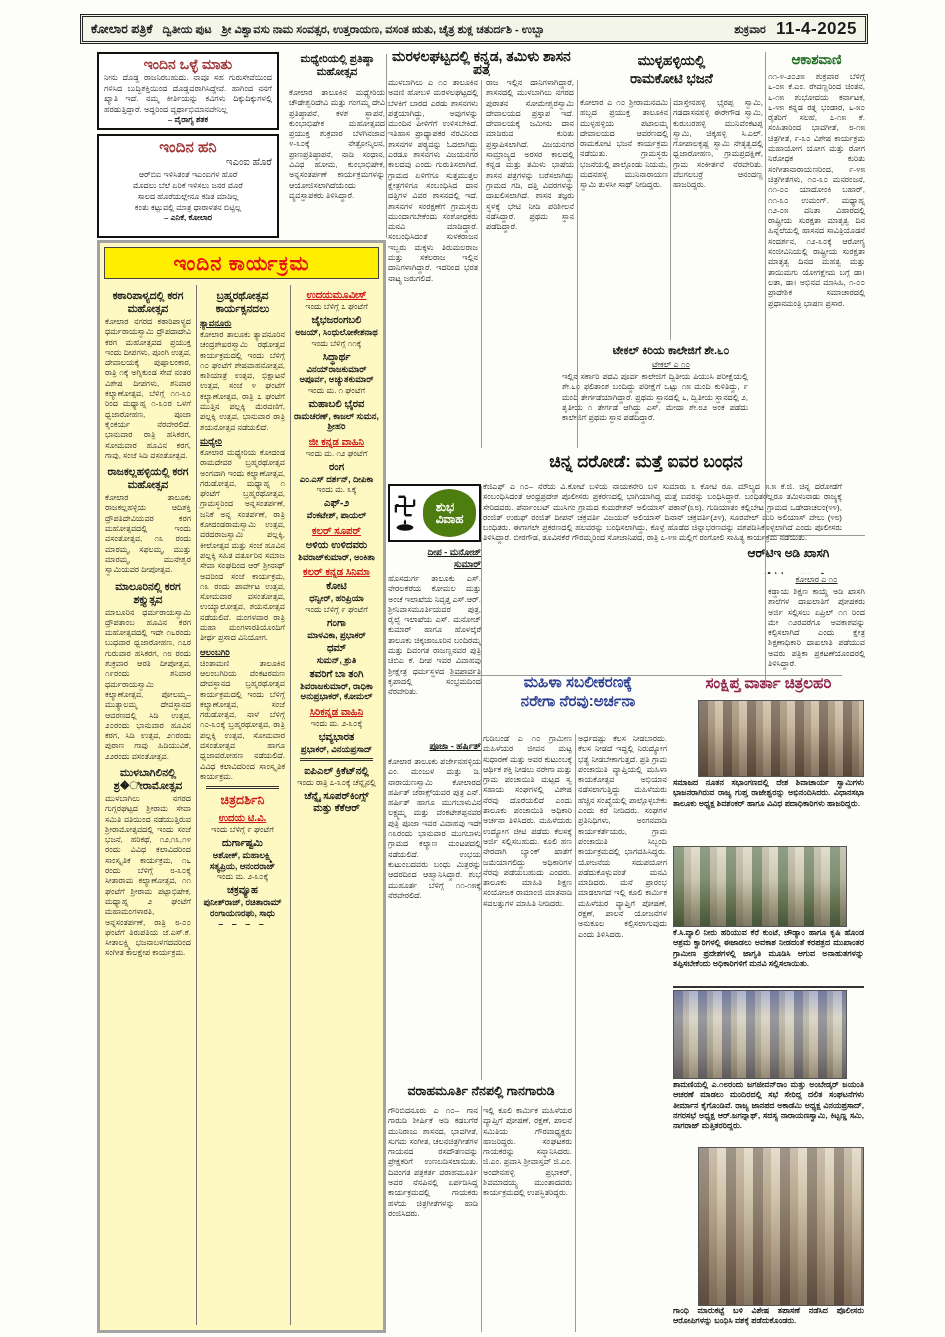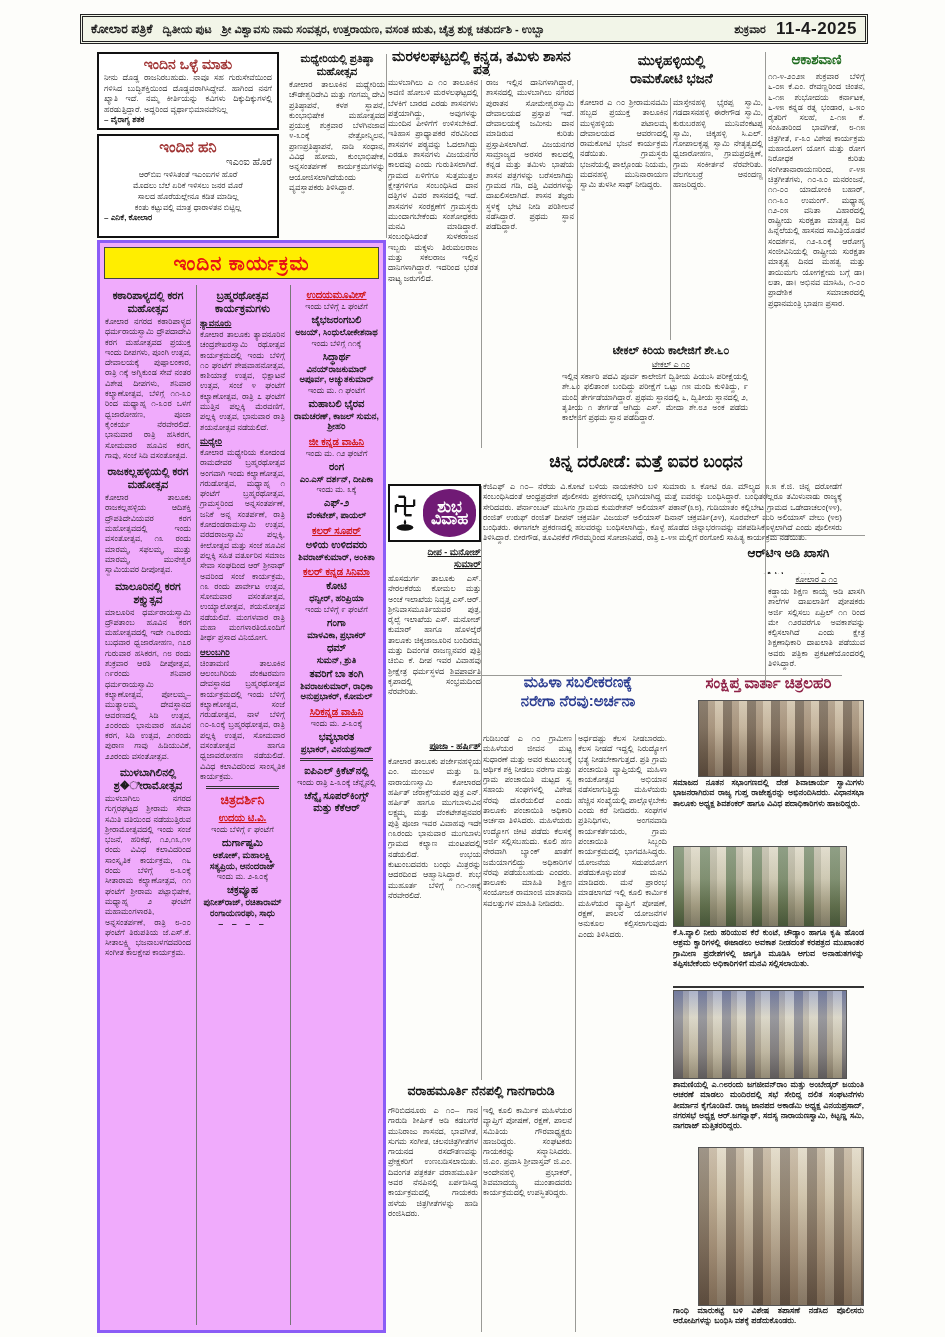--- a/index.html
+++ b/index.html
@@ -14,21 +14,21 @@
   .mast-cal{font-weight:bold;font-size:11px;white-space:nowrap;}
   .mast-spacer{flex:1;}
   .mast-day{font-weight:bold;font-size:11px;}
   .mast-date{font-weight:bold;font-size:17px;letter-spacing:.5px;}
   
   .fbox{border:2px solid #111;background:#fff;box-sizing:border-box;padding:2px 5px;}
   .fbox-title{color:#a03434;font-weight:bold;text-align:center;font-size:14px;line-height:17px;}
   .fbox-sub{font-weight:normal;text-align:right;font-size:10px;margin:1px 0;}
   .fbox-body{font-size:8px;line-height:10.5px;text-align:justify;}
   .fbox-poem{font-size:8px;line-height:11px;text-align:center;white-space:pre-line;}
-  .fbox-sig{font-size:8px;font-weight:bold;text-align:left;}
+  .fbox-sig{font-size:8px;font-weight:bold;text-align:center;}
   
   .h-black{font-weight:bold;text-align:center;color:#111;}
   .h-2line{white-space:pre-line;}
   .dateline{font-size:8px;text-align:center;text-decoration:underline;}
   .bodytxt{font-size:8px;line-height:10.3px;text-align:justify;}
   .h-green{color:#1e6b1e;font-weight:bold;text-align:center;font-size:13.5px;}
   .h-blue{color:#2b3d91;font-weight:bold;text-align:center;font-size:15px;line-height:19px;white-space:pre-line;}
   .h-maroon{color:#8e2146;font-weight:bold;text-align:center;font-size:15px;}
   .couple{font-weight:bold;text-align:right;font-size:9px;text-decoration:underline;white-space:pre-line;line-height:12px;}
   .caption{font-size:8px;line-height:10.3px;text-align:justify;font-weight:bold;color:#222;}
@@ -42,42 +42,42 @@
   #photo2{background:
     repeating-linear-gradient(90deg,rgba(40,80,40,.45) 0 10px,rgba(150,150,130,.35) 10px 17px,rgba(220,215,195,.25) 17px 26px),
     linear-gradient(180deg,#e4e0d2 0%,#c9c4ae 40%,#8b8468 75%,#5f5a45 100%);}
   #photo3{background:
     repeating-linear-gradient(90deg,rgba(55,60,95,.40) 0 9px,rgba(140,130,120,.30) 9px 15px,rgba(225,220,205,.25) 15px 24px),
     linear-gradient(180deg,#9aa5c9 0%,#d9d6c8 30%,#b4ab93 70%,#7a7059 100%);}
   #photo4{background:
     repeating-linear-gradient(90deg,rgba(70,55,45,.45) 0 10px,rgba(150,125,100,.35) 10px 18px,rgba(215,205,185,.22) 18px 27px),
     linear-gradient(180deg,#e8e2d2 0%,#cfc3aa 30%,#a3917a 65%,#6d5c4a 100%);}
   
-  .progbox{border:3px solid #8b5cf6;background:#f0abfc;box-sizing:border-box;}
+  .progbox{border:3px solid #a3a3a3;background:#fef9c3;box-sizing:border-box;}
   .banner{position:absolute;left:4px;top:4px;right:4px;height:30px;background:#ffee00;
           border:1px solid #444;color:#e81414;font-weight:bold;font-size:20px;
           display:flex;align-items:center;justify-content:center;letter-spacing:1px;}
   .pcol{position:absolute;top:42px;bottom:5px;overflow:hidden;padding:0 3px;box-sizing:border-box;}
   .pcol+.pcol{border-left:1px solid #777;}
   .p-head{font-weight:bold;font-size:10.5px;line-height:13px;text-align:center;margin:4px 0 2px;}
   .p-sub{font-weight:bold;font-size:8.5px;text-decoration:underline;margin:3px 0 1px;}
   .p-subred{font-weight:bold;font-size:10px;color:#d01818;text-align:center;text-decoration:underline;margin:4px 0 1px;}
   .p-redhead{font-weight:bold;font-size:12.5px;color:#d01818;text-align:center;margin:4px 0 1px;}
   .p-time{font-size:8px;text-align:center;margin:1px 0;}
   .p-movie{font-weight:bold;font-size:10px;text-align:center;margin:2px 0 1px;}
   .p-names{font-size:8.5px;font-weight:bold;text-align:center;line-height:10.5px;margin:1px 0;}
   .p-body{font-size:8px;line-height:10.3px;text-align:justify;margin:1px 0 3px;}
   .p-rule{border-top:3px double #333;margin:4px 6px;}
   .p-dashes{font-weight:bold;text-align:center;letter-spacing:3px;font-size:9px;}
   
   .wedbox{border:2px solid #111;display:flex;box-sizing:border-box;background:#fff;}
   .wed-icons{width:34%;display:flex;flex-direction:column;align-items:center;justify-content:center;gap:2px;}
-  .wed-label{flex:1;margin:3px;background:#701a75;border-radius:50%/45%;color:#fff;
-             display:flex;align-items:center;justify-content:center;text-align:center;
-             font-weight:bold;font-size:16px;line-height:12px;white-space:pre-line;}
+  .wed-label{flex:1;margin:3px;background:#4d7c0f;border-radius:50%/45%;color:#fff;
+             display:flex;align-items:center;justify-content:center;text-align:left;
+             font-weight:bold;font-size:12px;line-height:12px;white-space:pre-line;}
 </style>
 </head>
 <body>
 
 <div class="page">
 
   <div class="abs masthead" style="left:80px;top:14px;width:788px;height:30px;">
     <span class="mast-paper">ಕೋಲಾರ ಪತ್ರಿಕೆ</span>
     <span class="mast-page">ದ್ವಿತೀಯ ಪುಟ</span>
     <span class="mast-cal">ಶ್ರೀ ವಿಶ್ವಾವಸು ನಾಮ ಸಂವತ್ಸರ, ಉತ್ತರಾಯಣ, ವಸಂತ ಋತು, ಚೈತ್ರ ಶುಕ್ಲ ಚತುರ್ದಶಿ - ಉಬ್ಬಾ</span>
@@ -98,21 +98,21 @@
     <div class="fbox-poem">ಆರ್‌ಬಿಐ ಇಳಿಸಿತಂತೆ ಇಎಂಐಗಳ ಹೊರೆ
 ಮೊದಲು ಬೆಲೆ ಏರಿಕೆ ಇಳಿಸಲು ಜನರ ಮೊರೆ
 ಸಾಲದ ಹೊರೆಯಲ್ಲೇನೂ ಕಡಿತ ಮಾಡಿಲ್ಲ
 ಕಂತು ಕಟ್ಟುವಲ್ಲಿ ಮಾತ್ರ ಧಾರಾಳತನ ಬಿಟ್ಟಿಲ್ಲ</div>
     <div class="fbox-sig">– ಎನಿಕೆ, ಕೋಲಾರ</div>
   </div>
 
   <div class="abs" style="left:289px;top:52px;width:96px;height:186px;">
     <div class="h-black h-2line" style="font-size:10.5px;line-height:13px;">ಮಧ್ಯೇರಿಯಲ್ಲಿ ಪ್ರತಿಷ್ಠಾ
 ಮಹೋತ್ಸವ</div>
-    <div class="bodytxt" style="margin-top:2px;height:152px;">ಕೋಲಾರ ತಾಲೂಕಿನ ಮಧ್ಯೇರಿಯ ಚೌಡೇಶ್ವರಿದೇವಿ ಮತ್ತು ಗಂಗಮ್ಮ ದೇವಿ ಪ್ರತಿಷ್ಠಾಪನೆ, ಕಳಶ ಸ್ಥಾಪನೆ, ಕುಂಭಾಭಿಷೇಕ ಮಹೋತ್ಸವದ ಪ್ರಯುಕ್ತ ಶುಕ್ರವಾರ ಬೆಳಗಿನಜಾವ ೪-೩೦ಕ್ಕೆ ನೇತ್ರೋನ್ಮಿಲನ, ಪ್ರಾಣಪ್ರತಿಷ್ಠಾಪನೆ, ನಾಡಿ ಸಂಧಾನ, ವಿವಿಧ ಹೋಮ, ಕುಂಭಾಭಿಷೇಕ, ಅನ್ನಸಂತರ್ಪಣೆ ಕಾರ್ಯಕ್ರಮಗಳನ್ನು ಆಯೋಜಿಸಲಾಗಿದೆಯೆಂದು ವ್ಯವಸ್ಥಾಪಕರು ತಿಳಿಸಿದ್ದಾರೆ.</div>
+    <div class="bodytxt" style="margin-top:10px;height:152px;">ಕೋಲಾರ ತಾಲೂಕಿನ ಮಧ್ಯೇರಿಯ ಚೌಡೇಶ್ವರಿದೇವಿ ಮತ್ತು ಗಂಗಮ್ಮ ದೇವಿ ಪ್ರತಿಷ್ಠಾಪನೆ, ಕಳಶ ಸ್ಥಾಪನೆ, ಕುಂಭಾಭಿಷೇಕ ಮಹೋತ್ಸವದ ಪ್ರಯುಕ್ತ ಶುಕ್ರವಾರ ಬೆಳಗಿನಜಾವ ೪-೩೦ಕ್ಕೆ ನೇತ್ರೋನ್ಮಿಲನ, ಪ್ರಾಣಪ್ರತಿಷ್ಠಾಪನೆ, ನಾಡಿ ಸಂಧಾನ, ವಿವಿಧ ಹೋಮ, ಕುಂಭಾಭಿಷೇಕ, ಅನ್ನಸಂತರ್ಪಣೆ ಕಾರ್ಯಕ್ರಮಗಳನ್ನು ಆಯೋಜಿಸಲಾಗಿದೆಯೆಂದು ವ್ಯವಸ್ಥಾಪಕರು ತಿಳಿಸಿದ್ದಾರೆ.</div>
   </div>
 
   <div class="abs h-black" style="left:388px;top:50px;width:187px;height:26px;font-size:14px;line-height:13px;">ಮರಳಲಘಟ್ಟದಲ್ಲಿ ಕನ್ನಡ, ತಮಿಳು ಶಾಸನ ಪತ್ರ</div>
   <div class="abs bodytxt" style="left:388px;top:78px;width:90px;height:424px;">ಮುಳಬಾಗಿಲು ಎ ೧೦ ತಾಲೂಕಿನ ಅವಣಿ ಹೋಬಳಿ ಮರಳಲಘಟ್ಟದಲ್ಲಿ ಬೆಳಕಿಗೆ ಬಾರದ ಎರಡು ಶಾಸನಗಳು ಪತ್ತೆಯಾಗಿದ್ದು, ಅವುಗಳನ್ನು ಮುಂದಿನ ಪೀಳಿಗೆಗೆ ಉಳಿಸಬೇಕಿದೆ. ಇತಿಹಾಸ ಪ್ರಾಧ್ಯಾಪಕರ ನೆರವಿನಿಂದ ಶಾಸನಗಳ ಪಠ್ಯವನ್ನು ಓದಲಾಗಿದ್ದು ಎರಡೂ ಶಾಸನಗಳು ವಿಜಯನಗರ ಕಾಲದವು ಎಂದು ಗುರುತಿಸಲಾಗಿದೆ. ಗ್ರಾಮದ ಏಳಿಗೆಗೂ ಸುತ್ತಮುತ್ತಲ ಕ್ಷೇತ್ರಗಳಿಗೂ ಸಂಬಂಧಿಸಿದ ದಾನ ದತ್ತಿಗಳ ವಿವರ ಶಾಸನದಲ್ಲಿ ಇದೆ. ಶಾಸನಗಳ ಸಂರಕ್ಷಣೆಗೆ ಗ್ರಾಮಸ್ಥರು ಮುಂದಾಗಬೇಕೆಂದು ಸಂಶೋಧಕರು ಮನವಿ ಮಾಡಿದ್ದಾರೆ. ಸಂಬಂಧಿಸಿದಂತೆ ಸುಳಕರಾಜನ ಇಬ್ಬರು ಮಕ್ಕಳು ತಿರುಮಲರಾಜ ಮತ್ತು ಸಕಲರಾಜ ಇಲ್ಲಿನ ದಾನಿಗಳಾಗಿದ್ದಾರೆ. ಇದರಿಂದ ಭರತ ನಾಟ್ಯ ಜರುಗಲಿದೆ.</div>
   <div class="abs bodytxt" style="left:486px;top:78px;width:88px;height:368px;">ರಾಜ ಇಲ್ಲಿನ ದಾನಿಗಳಾಗಿದ್ದಾರೆ, ಶಾಸನದಲ್ಲಿ ಮುಳಬಾಗಿಲು ನಗರದ ಪುರಾತನ ಸೋಮೇಶ್ವರಸ್ವಾಮಿ ದೇವಾಲಯದ ಪ್ರಸ್ತಾಪ ಇದೆ. ದೇವಾಲಯಕ್ಕೆ ಜಮೀನು ದಾನ ಮಾಡಿರುವ ಕುರಿತು ಪ್ರಸ್ತಾಪಿಸಲಾಗಿದೆ. ವಿಜಯನಗರ ಸಾಮ್ರಾಜ್ಯದ ಅರಸರ ಕಾಲದಲ್ಲಿ ಕನ್ನಡ ಮತ್ತು ತಮಿಳು ಭಾಷೆಯ ಶಾಸನ ಪತ್ರಗಳನ್ನು ಬರೆಸಲಾಗಿದ್ದು ಗ್ರಾಮದ ಗಡಿ, ದತ್ತಿ ವಿವರಗಳನ್ನು ದಾಖಲಿಸಲಾಗಿದೆ. ಶಾಸನ ತಜ್ಞರು ಸ್ಥಳಕ್ಕೆ ಭೇಟಿ ನೀಡಿ ಪರಿಶೀಲನೆ ನಡೆಸಿದ್ದಾರೆ. ಪ್ರಥಮ ಸ್ಥಾನ ಪಡೆದಿದ್ದಾರೆ.</div>
 
   <div class="abs h-black h-2line" style="left:580px;top:52px;width:183px;height:42px;font-size:13.5px;line-height:18px;">ಮುಳ್ಳಹಳ್ಳಿಯಲ್ಲಿ
 ರಾಮಕೋಟಿ ಭಜನೆ</div>
   <div class="abs bodytxt" style="left:580px;top:98px;width:88px;height:242px;">ಕೋಲಾರ ಎ ೧೦ ಶ್ರೀರಾಮನವಮಿ ಹಬ್ಬದ ಪ್ರಯುಕ್ತ ತಾಲೂಕಿನ ಮುಳ್ಳಹಳ್ಳಿಯ ಪಟಾಲಮ್ಮ ದೇವಾಲಯದ ಆವರಣದಲ್ಲಿ ರಾಮಕೋಟಿ ಭಜನೆ ಕಾರ್ಯಕ್ರಮ ನಡೆಯಿತು. ಗ್ರಾಮಸ್ಥರು ಭಜನೆಯಲ್ಲಿ ಪಾಲ್ಗೊಂಡು ನಿಯಮ, ಮದನಹಳ್ಳಿ ಮುನಿನಾರಾಯಣ ಸ್ವಾಮಿ ತುಳಸೀ ಸಾಥ್ ನೀಡಿದ್ದರು.</div>
   <div class="abs bodytxt" style="left:673px;top:98px;width:90px;height:242px;">ಮಾಸ್ತೇನಹಳ್ಳಿ ಭೈರಪ್ಪ ಸ್ವಾಮಿ, ಗಡದಾಸನಹಳ್ಳಿ ಈರೇಗೌಡ ಸ್ವಾಮಿ, ಕುರುಬರಹಳ್ಳಿ ಮುನಿವೆಂಕಟಪ್ಪ ಸ್ವಾಮಿ, ಚಿಕ್ಕಹಳ್ಳಿ ಸಿ.ಎಲ್. ಗೋಪಾಲಕೃಷ್ಣ ಸ್ವಾಮಿ ನೇತೃತ್ವದಲ್ಲಿ ಧ್ವಜಾರೋಹಣ, ಗ್ರಾಮಪ್ರದಕ್ಷಿಣೆ, ಗ್ರಾಮ ಸಂಕೀರ್ತನೆ ನೆರವೇರಿತು. ವೆಲಗಲಬರ್ರೆ ಆನಂದಣ್ಣ ಹಾಜರಿದ್ದರು.</div>
@@ -179,21 +179,21 @@
         <div class="p-head">ಕಠಾರಿಪಾಳ್ಯದಲ್ಲಿ ಕರಗ ಮಹೋತ್ಸವ</div>
         <div class="p-body">ಕೋಲಾರ ನಗರದ ಕಠಾರಿಪಾಳ್ಯದ ಧರ್ಮರಾಯಸ್ವಾಮಿ ದ್ರೌಪದಾದೇವಿ ಕರಗ ಮಹೋತ್ಸವದ ಪ್ರಯುಕ್ತ ಇಂದು ದೀಪಗಳು, ಪೂಂಗಿ ಉತ್ಸವ, ದೇವಾಲಯಕ್ಕೆ ಪುಷ್ಪಾಲಂಕಾರ, ರಾತ್ರಿ ೧ಕ್ಕೆ ಅಗ್ನಿಕುಂಡ ಸೇವೆ ನಂತರ ವಿಶೇಷ ದೀಪಗಳು, ಶನಿವಾರ ಕಲ್ಯಾಣೋತ್ಸವ, ಬೆಳಿಗ್ಗೆ ೧೧-೩೦ ರಿಂದ ಮಧ್ಯಾಹ್ನ ೧-೩೦ರ ಒಳಗೆ ಧ್ವಜಾರೋಹಣ, ಪೂಜಾ ಕೈಂಕರ್ಯ ನೆರವೇರಲಿದೆ. ಭಾನುವಾರ ರಾತ್ರಿ ಹಸಿಕರಗ, ಸೋಮವಾರ ಹೂವಿನ ಕರಗ, ಗಾವು, ಸಂಜೆ ಸಿಡಿ ವಸಂತೋತ್ಸವ.</div>
         <div class="p-head">ರಾಜಕಲ್ಲಹಳ್ಳಿಯಲ್ಲಿ ಕರಗ ಮಹೋತ್ಸವ</div>
         <div class="p-body">ಕೋಲಾರ ತಾಲೂಕು ರಾಜಕಲ್ಲಹಳ್ಳಿಯ ಆದಿಶಕ್ತಿ ದ್ರೌಪತಿದೇವಿಯವರ ಕರಗ ಮಹೋತ್ಸವದಲ್ಲಿ ಇಂದು ವಸಂತೋತ್ಸವ, ೧೩ ರಂದು ಮಾರಮ್ಮ, ಸಫಲಮ್ಮ, ಮುತ್ತು ಮಾರಮ್ಮ, ಮುನೇಶ್ವರ ಸ್ವಾಮಿಯವರ ದೀಪೋತ್ಸವ.</div>
         <div class="p-head">ಮಾಲೂರಿನಲ್ಲಿ ಕರಗ ಶಕ್ತ್ಯುತ್ಸವ</div>
         <div class="p-body">ಮಾಲೂರಿನ ಧರ್ಮರಾಯಸ್ವಾಮಿ ದ್ರೌಪತಾಂಬ ಹೂವಿನ ಕರಗ ಮಹೋತ್ಸವದಲ್ಲಿ ಇದೇ ೧೬ರಂದು ಬುಧವಾರ ಧ್ವಜಾರೋಹಣ, ೧೭ರ ಗುರುವಾರ ಹಸಿಕರಗ, ೧೮ ರಂದು ಶುಕ್ರವಾರ ಆರತಿ ದೀಪೋತ್ಸವ, ೧೯ರಂದು ಶನಿವಾರ ಧರ್ಮರಾಯಸ್ವಾಮಿ ಕಲ್ಯಾಣೋತ್ಸವ, ಪೋಲಮ್ಮ–ಮುತ್ಯಾಲಮ್ಮ ದೇವಸ್ಥಾನದ ಆವರಣದಲ್ಲಿ ಸಿಡಿ ಉತ್ಸವ, ೨೦ರಂದು ಭಾನುವಾರ ಹೂವಿನ ಕರಗ, ಸಿಡಿ ಉತ್ಸವ, ೨೧ರಂದು ಪುರಾಣ ಗಾವು ಹಿಡಿಯುವಿಕೆ, ೨೨ರಂದು ವಸಂತೋತ್ಸವ.</div>
         <div class="p-head">ಮುಳಬಾಗಿಲಿನಲ್ಲಿ ಶ್ರ�ೀರಾಮೋತ್ಸವ</div>
         <div class="p-body">ಮುಳಬಾಗಿಲು ನಗರದ ಗುಗ್ಗರಘಟ್ಟದ ಶ್ರೀರಾಮ ಸೇವಾ ಸಮಿತಿ ವತಿಯಿಂದ ನಡೆಯುತ್ತಿರುವ ಶ್ರೀರಾಮೋತ್ಸವದಲ್ಲಿ ಇಂದು ಸಂಜೆ ಭಜನೆ, ಹರಿಕಥೆ, ೧೨,೧೩,೧೪ ರಂದು ವಿವಿಧ ಕಲಾವಿದರಿಂದ ಸಾಂಸ್ಕೃತಿಕ ಕಾರ್ಯಕ್ರಮ, ೧೬ ರಂದು ಬೆಳಿಗ್ಗೆ ೮-೩೦ಕ್ಕೆ ಸೀತಾರಾಮ ಕಲ್ಯಾಣೋತ್ಸವ, ೧೧ ಘಂಟೆಗೆ ಶ್ರೀರಾಮ ಪಟ್ಟಾಭಿಷೇಕ, ಮಧ್ಯಾಹ್ನ ೨ ಘಂಟೆಗೆ ಮಹಾಮಂಗಳಾರತಿ, ಅನ್ನಸಂತರ್ಪಣೆ, ರಾತ್ರಿ ೮-೦೦ ಘಂಟೆಗೆ ತಿರುಪತಿಯ ಜೆ.ಎಸ್.ಕೆ. ಸೀತಾಲಕ್ಷ್ಮಿ ಭಜನಾಬಳಗದವರಿಂದ ಸಂಗೀತ ಕಾಲಕ್ಷೇಪ ಕಾರ್ಯಕ್ರಮ.</div>
       </div>
     <div class="pcol" style="left:96px;width:92px;">
-        <div class="p-head">ಬ್ರಹ್ಮರಥೋತ್ಸವ ಕಾರ್ಯಕ್ರಮಗಳು</div>
+        <div class="p-head">ಬ್ರಹ್ಮರಥೋತ್ಸವ ಕಾರ್ಯಕ್ಸನದಲು</div>
         <div class="p-sub">ತ್ಯಾವನೂರು</div>
         <div class="p-body">ಕೋಲಾರ ತಾಲೂಕು ತ್ಯಾವನೂರಿನ ಚಂದ್ರಶೇಖರಸ್ವಾಮಿ ರಥೋತ್ಸವ ಕಾರ್ಯಕ್ರಮದಲ್ಲಿ ಇಂದು ಬೆಳಿಗ್ಗೆ ೧೦ ಘಂಟೆಗೆ ಶೇಷವಾಹನೋತ್ಸವ, ಕಾಶಿಯಾತ್ರೆ ಉತ್ಸವ, ಭಿಕ್ಷಾಟನೆ ಉತ್ಸವ, ಸಂಜೆ ೪ ಘಂಟೆಗೆ ಕಲ್ಯಾಣೋತ್ಸವ, ರಾತ್ರಿ ೭ ಘಂಟೆಗೆ ಮುತ್ತಿನ ಪಲ್ಲಕ್ಕಿ ಮೆರವಣಿಗೆ, ಪಲ್ಲಕ್ಕಿ ಉತ್ಸವ, ಭಾನುವಾರ ರಾತ್ರಿ ಶಯನೋತ್ಸವ ನಡೆಯಲಿದೆ.</div>
         <div class="p-sub">ಮಧ್ಯೇರಿ</div>
         <div class="p-body">ಕೋಲಾರ ಮಧ್ಯೇರಿಯ ಕೋದಂಡ ರಾಮದೇವರ ಬ್ರಹ್ಮರಥೋತ್ಸವ ಅಂಗವಾಗಿ ಇಂದು ಕಲ್ಯಾಣೋತ್ಸವ, ಗರುಡೋತ್ಸವ, ಮಧ್ಯಾಹ್ನ ೧ ಘಂಟೆಗೆ ಬ್ರಹ್ಮರಥೋತ್ಸವ, ಗ್ರಾಮಸ್ಥರಿಂದ ಅನ್ನಸಂತರ್ಪಣೆ, ಜನಿಕೆ ಅನ್ನ ಸಂತರ್ಪಣೆ, ರಾತ್ರಿ ಕೋದಂಡರಾಮಸ್ವಾಮಿ ಉತ್ಸವ, ವರದರಾಜಸ್ವಾಮಿ ಪಲ್ಲಕ್ಕಿ, ಕೀಲೋತ್ಸವ ಮತ್ತು ಸಂಜೆ ಹೂವಿನ ಪಲ್ಲಕ್ಕಿ ಸಹಿತ ವರ್ತೂರಿನ ಸಮಾಜ ಸೇವಾ ಸಂಘದಿಂದ ಆರ್ ಶ್ರೀನಾಥ್ ಅವರಿಂದ ಸಂಜೆ ಕಾರ್ಯಕ್ರಮ, ೧೩ ರಂದು ಪಾರ್ವೇಟ ಉತ್ಸವ, ಸೋಮವಾರ ವಸಂತೋತ್ಸವ, ಉಯ್ಯಾಲೋತ್ಸವ, ಶಯನೋತ್ಸವ ನಡೆಯಲಿವೆ. ಮಂಗಳವಾರ ರಾತ್ರಿ ಮಹಾ ಮಂಗಳಾರತಿಯೊಂದಿಗೆ ತೀರ್ಥ ಪ್ರಸಾದ ವಿನಿಯೋಗ.</div>
         <div class="p-sub">ಆಲಂಬಗಿರಿ</div>
         <div class="p-body">ಚಿಂತಾಮಣಿ ತಾಲೂಕಿನ ಆಲಂಬಗಿರಿಯ ವೆಂಕಟರಮಣ ದೇವಸ್ಥಾನದ ಬ್ರಹ್ಮರಥೋತ್ಸವ ಕಾರ್ಯಕ್ರಮದಲ್ಲಿ ಇಂದು ಬೆಳಿಗ್ಗೆ ಕಲ್ಯಾಣೋತ್ಸವ, ಸಂಜೆ ಗರುಡೋತ್ಸವ, ನಾಳೆ ಬೆಳಿಗ್ಗೆ ೧೦-೩೦ಕ್ಕೆ ಬ್ರಹ್ಮರಥೋತ್ಸವ, ರಾತ್ರಿ ಪಲ್ಲಕ್ಕಿ ಉತ್ಸವ, ಸೋಮವಾರ ವಸಂತೋತ್ಸವ ಹಾಗೂ ಧ್ವಜಾವರೋಹಣ ನಡೆಯಲಿದೆ. ವಿವಿಧ ಕಲಾವಿದರಿಂದ ಸಾಂಸ್ಕೃತಿಕ ಕಾರ್ಯಕ್ರಮ.</div>
         <div class="p-rule"></div>
         <div class="p-redhead">ಚಿತ್ರದರ್ಶಿನಿ</div>
         <div class="p-subred">ಉದಯ ಟಿ.ವಿ.</div>
         <div class="p-time">ಇಂದು ಬೆಳಿಗ್ಗೆ ೯ ಘಂಟೆಗೆ</div>

